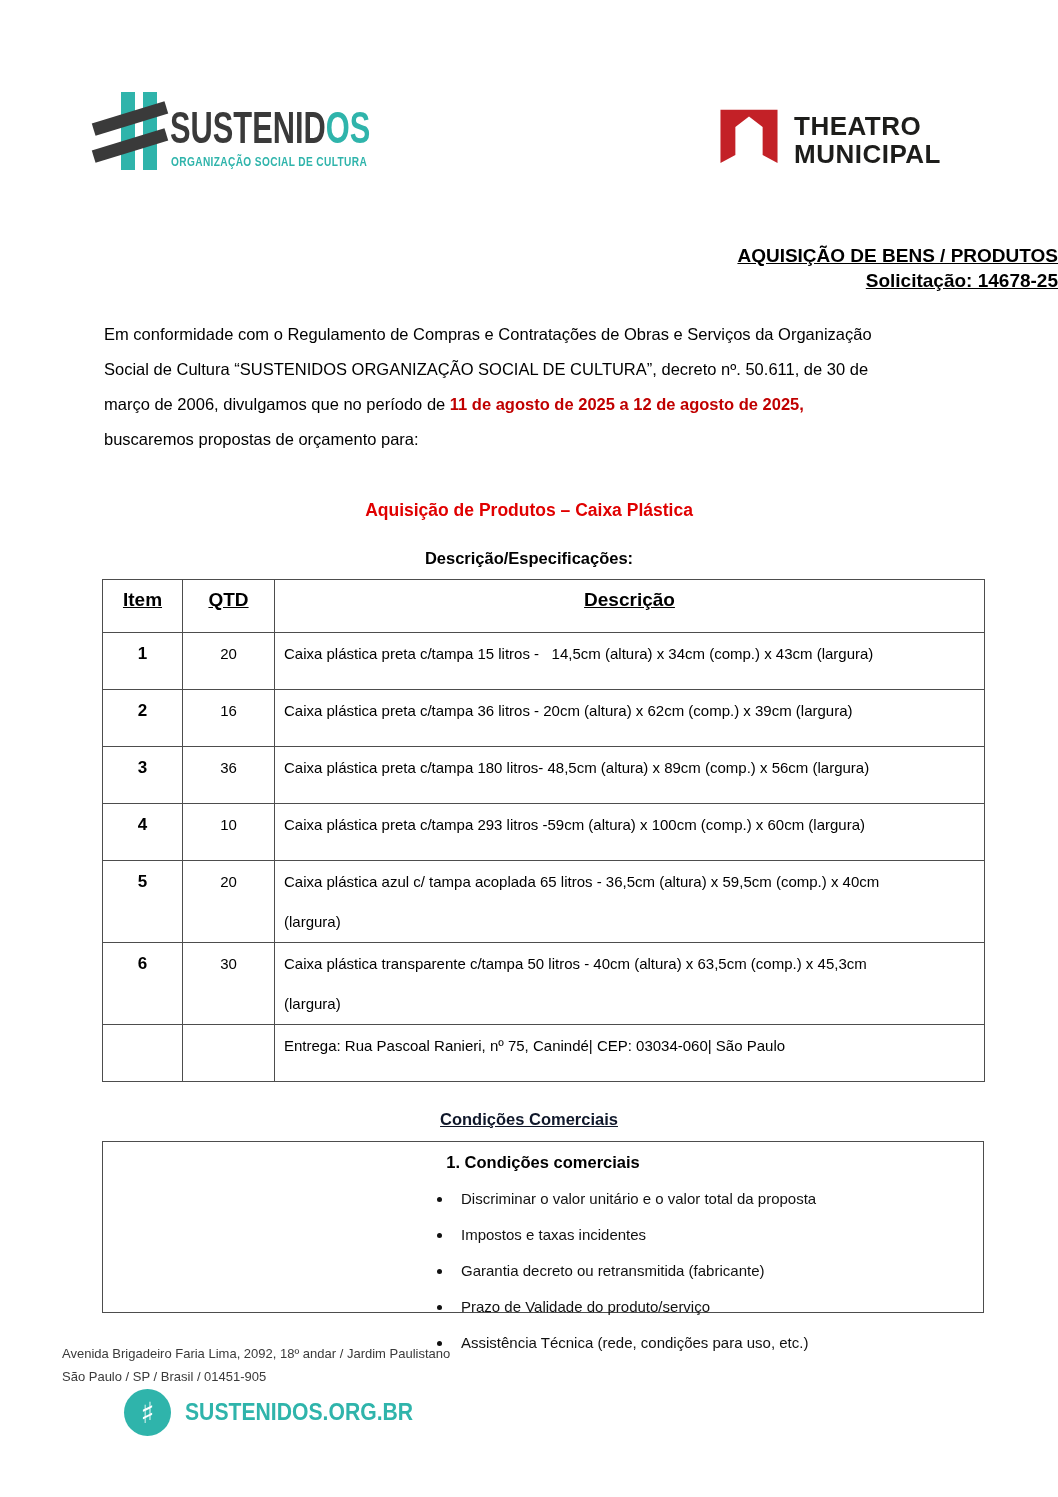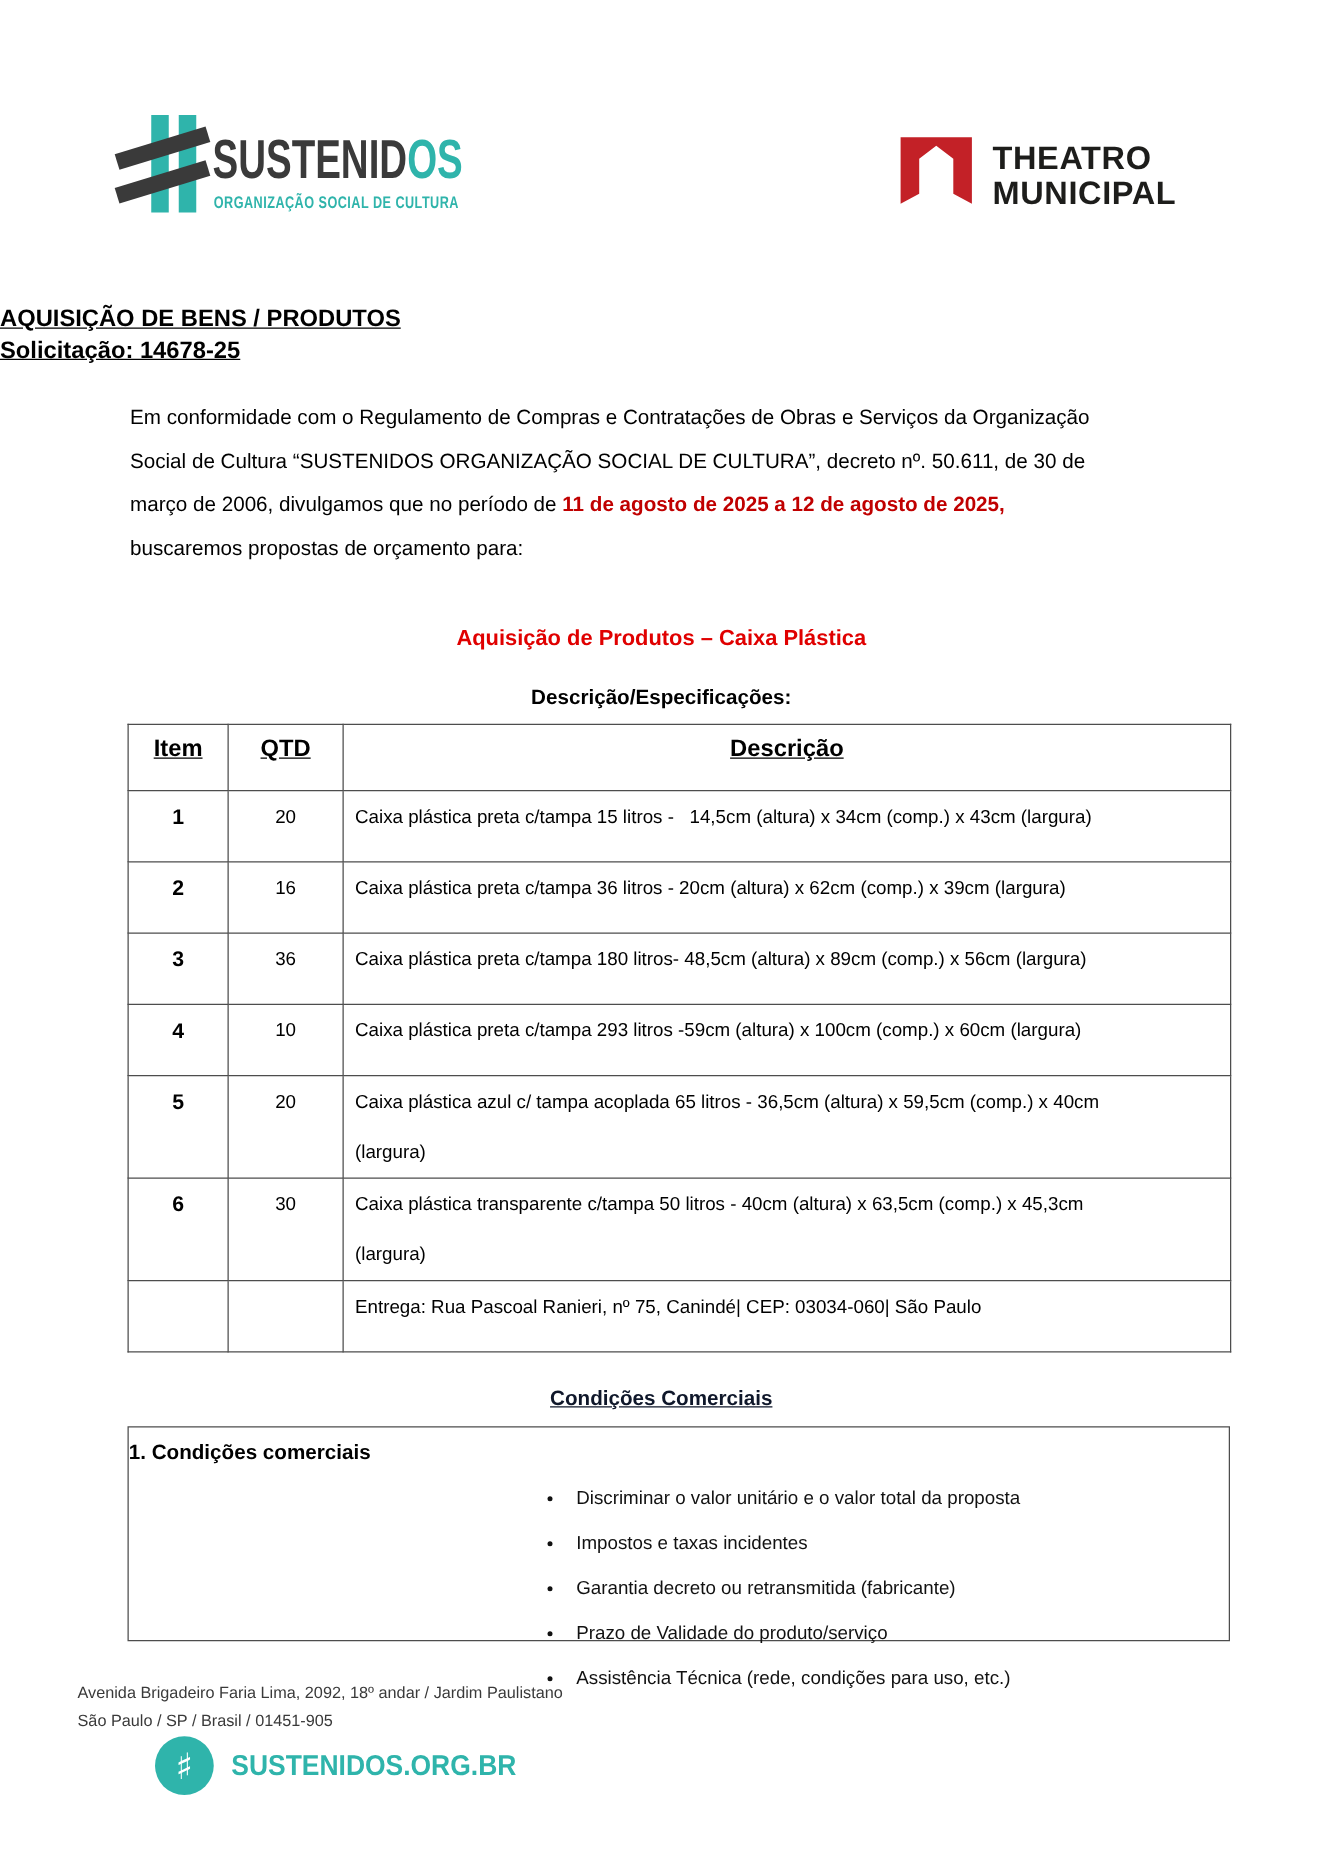--- a/index.html
+++ b/index.html
@@ -19,21 +19,21 @@
   .sus-name .os{color:#2fb4ab;}
   .sus-tag{position:absolute;left:1px;top:48px;font-weight:bold;font-size:13.5px;color:#2fb4ab;
            transform:scaleX(.75);transform-origin:0 0;white-space:nowrap;letter-spacing:.5px;}
 
   
   .thm-logo{position:absolute;left:718px;top:104px;display:flex;align-items:center;}
   .thm-text{margin-left:14px;margin-top:6px;font-weight:bold;font-size:26px;line-height:28px;
             color:#1d1d1b;letter-spacing:.5px;white-space:nowrap;}
 
   
-  .doc-title{position:absolute;left:0;top:243px;width:100%;text-align:left;
+  .doc-title{position:absolute;left:0;top:243px;width:100%;text-align:right;
              font-size:19px;font-weight:bold;line-height:25px;}
   .doc-title span{text-decoration:underline;}
 
   
   .intro{position:absolute;left:104px;top:317px;width:860px;font-size:16.5px;line-height:35px;}
   .red-date{color:#c00000;font-weight:bold;}
 
   
   .product-heading{position:absolute;left:0;top:500px;width:100%;text-align:center;
                    color:#e00000;font-weight:bold;font-size:17.5px;}
@@ -52,21 +52,21 @@
   td.qtd{font-size:15px;text-align:center;vertical-align:top;padding-top:12px;}
   td.desc{font-size:15px;vertical-align:top;padding:11px 6px 0 9px;line-height:19px;white-space:pre-wrap;}
   td.desc .l2{margin-top:21px;}
 
   
   .cond-heading{position:absolute;left:0;top:1110px;width:100%;text-align:center;
                 font-size:16.5px;font-weight:bold;color:#0f172a;}
   .cond-heading span{text-decoration:underline;}
   .cond-box{position:absolute;left:102px;top:1141px;width:882px;height:172px;
             border:1px solid #4d4d4d;box-sizing:border-box;}
-  .cond-title{font-weight:bold;font-size:16.5px;margin-top:11px;}
+  .cond-title{text-align:center;font-weight:bold;font-size:16.5px;margin-top:11px;}
   .cond-list{margin:15px 0 0 350px;padding:0;list-style:disc;}
   .cond-list li{font-size:15px;line-height:18px;margin-bottom:8px;padding-left:8px;color:#111;margin-top:18px;}
 
   
   .footer-addr{position:absolute;left:62px;top:1342px;font-size:13px;line-height:23px;color:#3a3a3a;}
   .footer-logo{position:absolute;left:124px;top:1389px;display:flex;align-items:center;}
   .flo-circle{width:47px;height:47px;border-radius:50%;background:#2fb4ab;color:#fff;
               display:flex;align-items:center;justify-content:center;
               font-family:"DejaVu Sans",sans-serif;font-size:29px;font-weight:bold;}
   .flo-site{margin-left:14px;font-weight:bold;font-size:23px;color:#2fb4ab;

